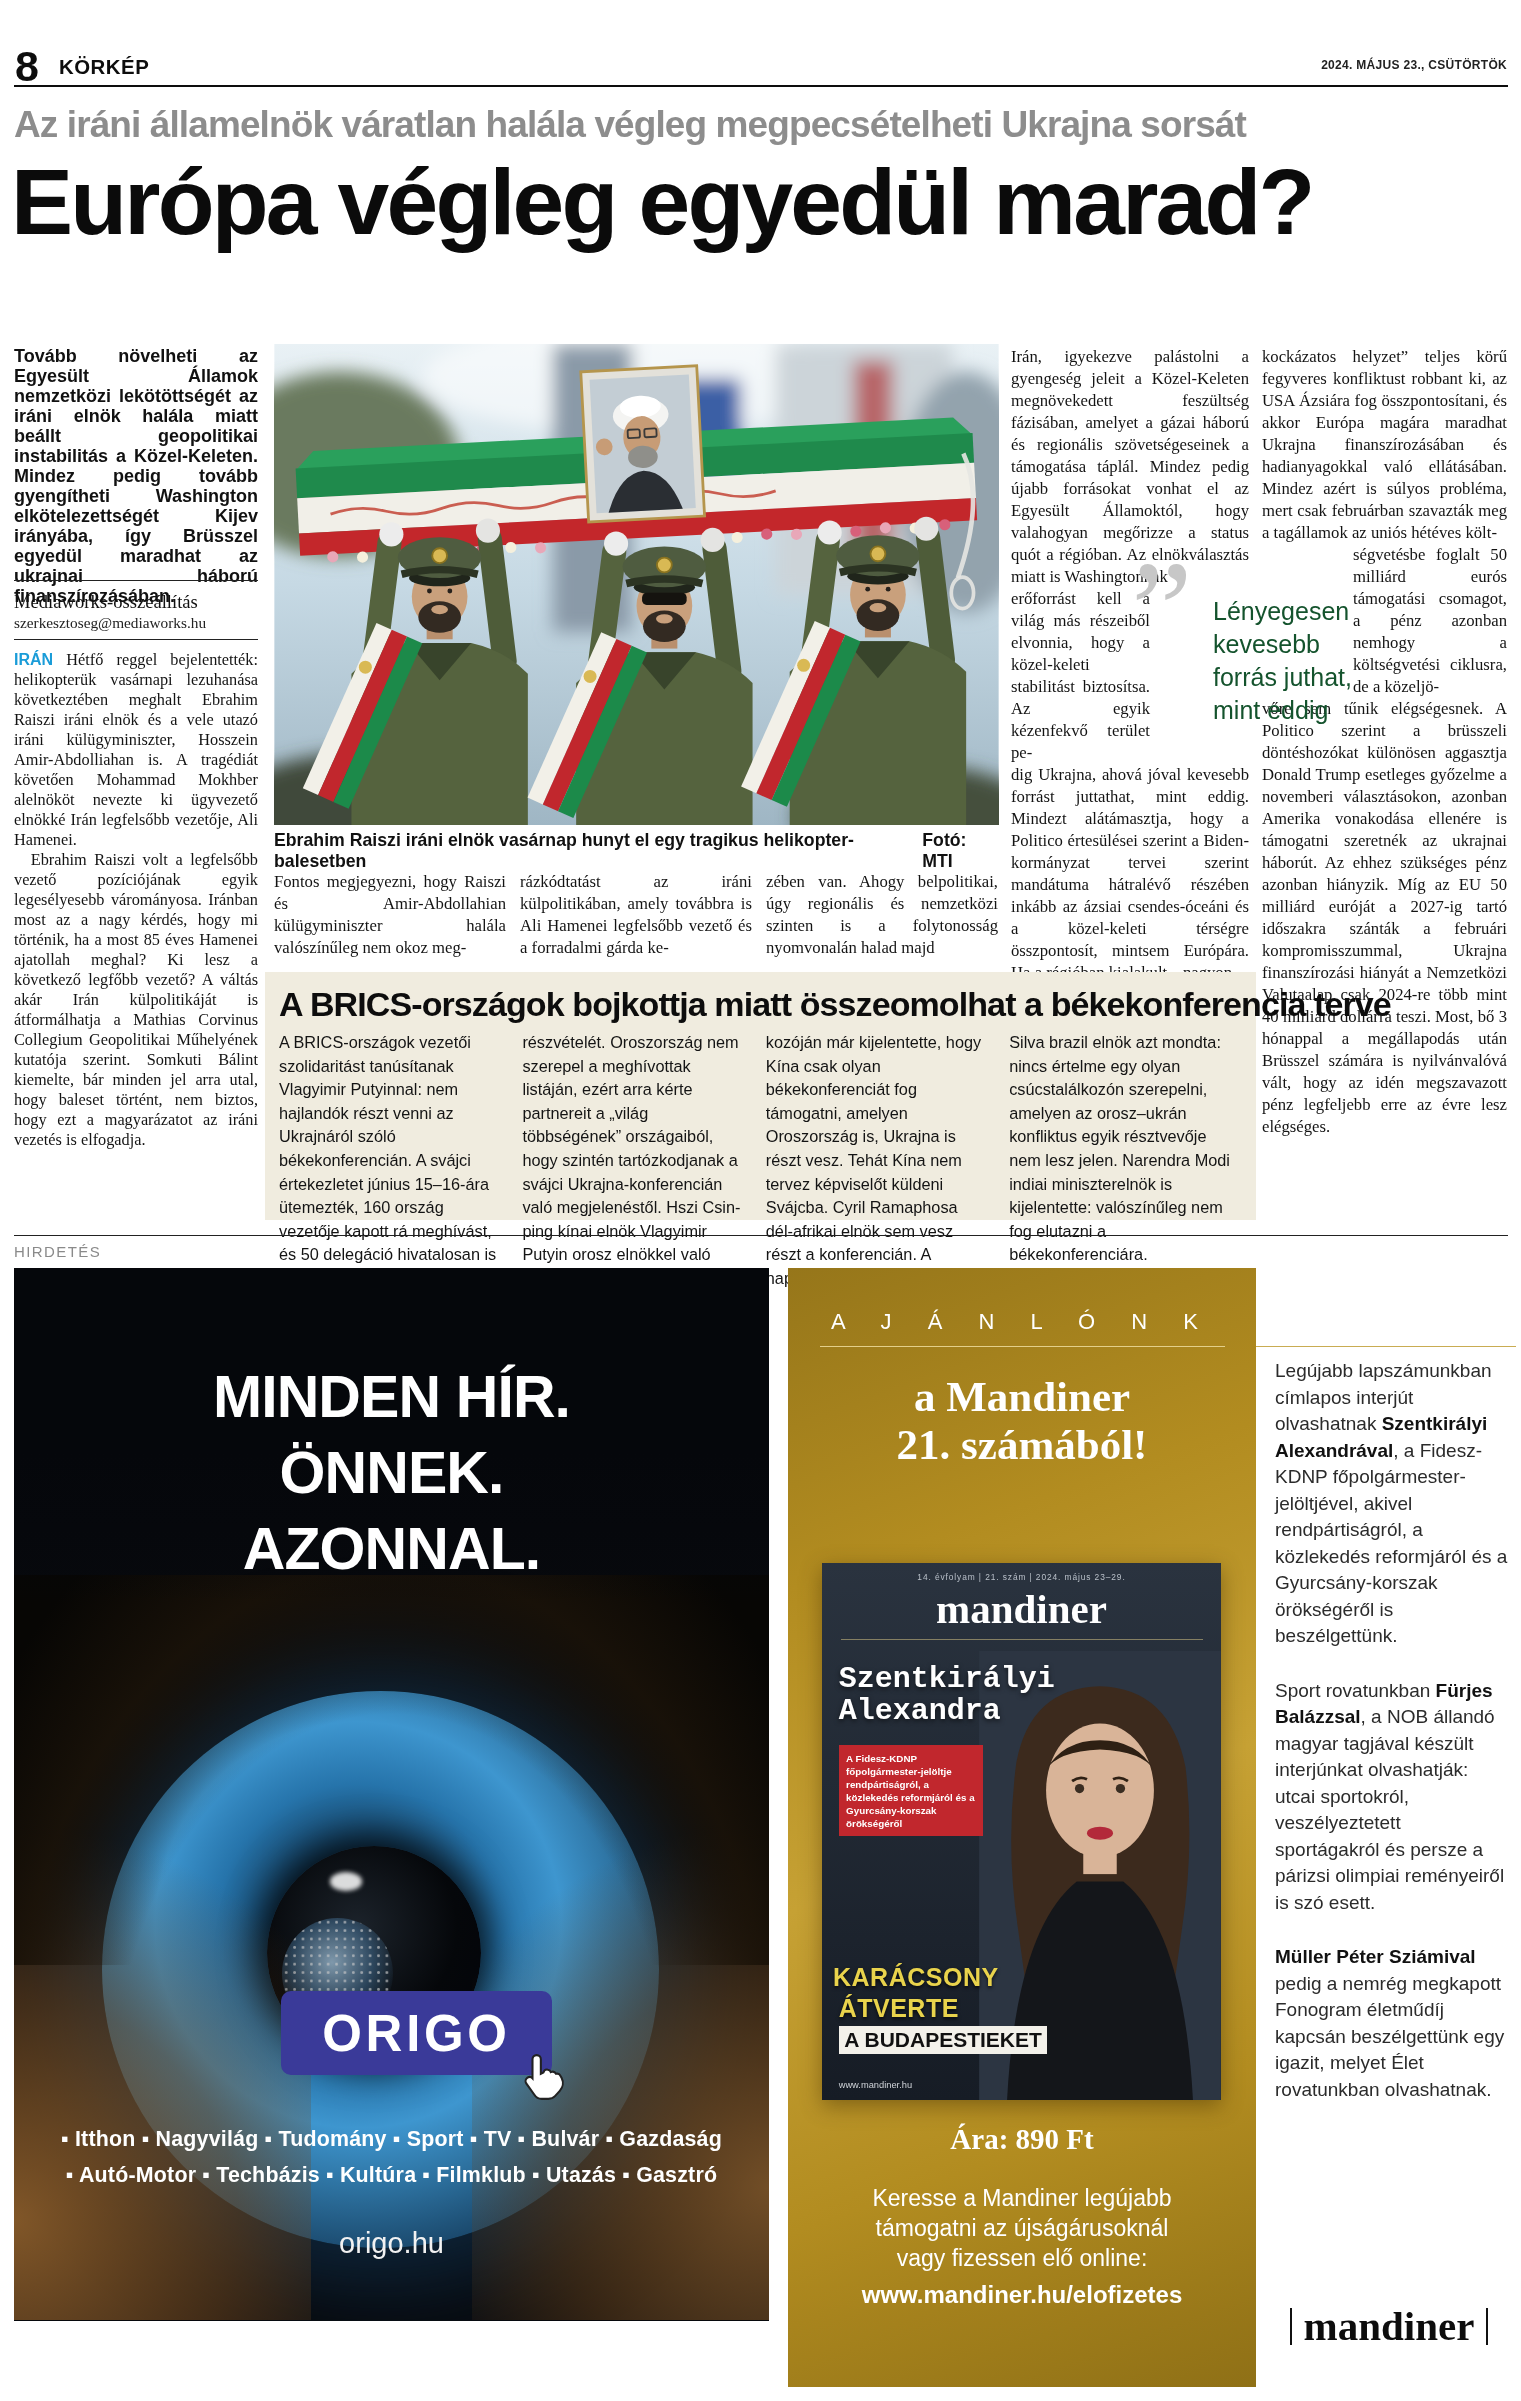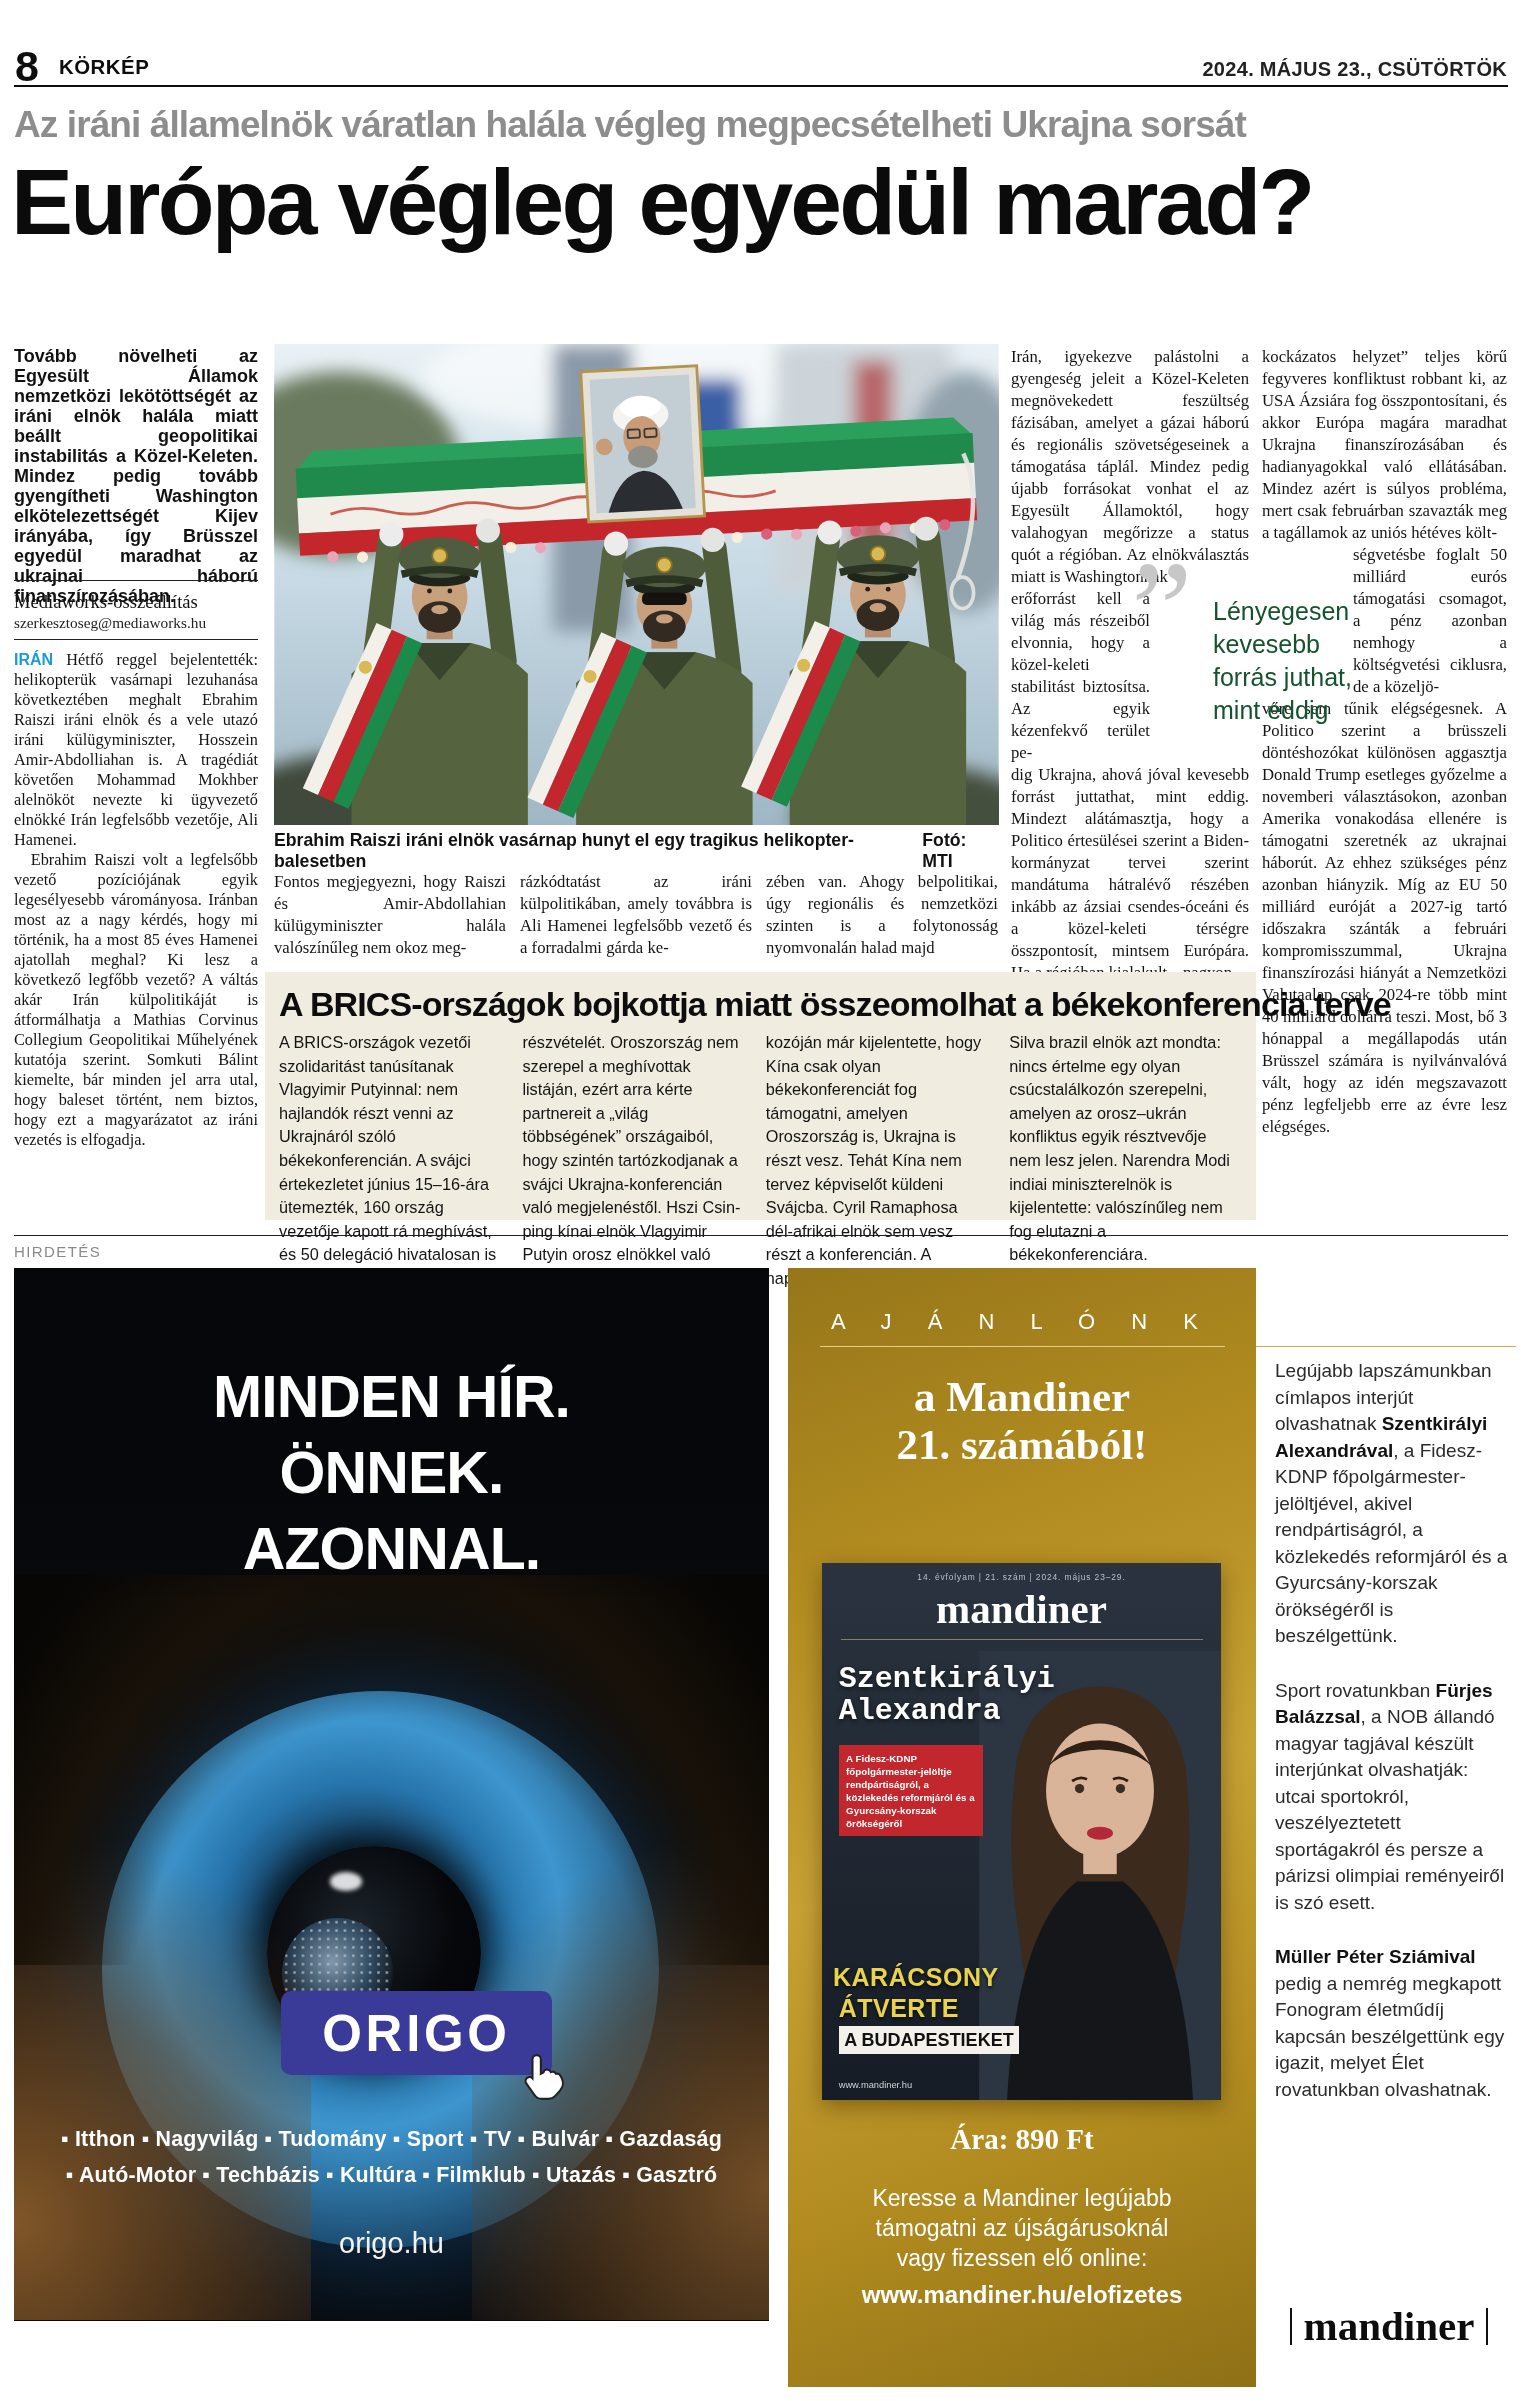--- a/index.html
+++ b/index.html
@@ -2,21 +2,21 @@
 <html lang="hu" style="font-size:15px"><head>
 <meta charset="utf-8">
 <style>
   html,body{margin:0;padding:0;background:#e8e8e8;}
   .page{position:relative;width:1522px;height:2401px;background:#ffffff;
         font-family:"Liberation Sans",sans-serif;overflow:hidden;margin:0 auto;}
   .abs{position:absolute;}
   
   .pagenum{font-size:43px;font-weight:bold;color:#0d0d0d;line-height:1;}
   .section{font-size:20.4px;font-weight:bold;color:#0d0d0d;letter-spacing:0.5px;}
-  .dateline{font-size:20px;font-weight:bold;color:#222;letter-spacing:0.3px;}
+  .dateline{font-size:12px;font-weight:bold;color:#222;letter-spacing:0.3px;}
   .header-rule{border-top:2.8px solid #0d0d0d;}
   
   .kicker{font-size:37px;font-weight:bold;color:#8d8d8d;letter-spacing:-0.9px;white-space:nowrap;}
   .headline{font-size:93px;font-weight:bold;color:#0b0b0b;letter-spacing:-2.8px;line-height:1;white-space:nowrap;}
   
   .lead{font-size:18px;line-height:20px;font-weight:bold;color:#111;text-align:justify;}
   .thinrule{border-top:1.4px solid #222;}
   .byline{font-family:"Liberation Serif",serif;font-size:18.6px;color:#111;}
   .bymail{font-family:"Liberation Serif",serif;font-size:15.3px;color:#222;}
   .serif{font-family:"Liberation Serif",serif;font-size:16.3px;line-height:20px;
@@ -72,21 +72,21 @@
   .cover{background:linear-gradient(180deg,#2a333f 0%,#222a35 40%,#161c25 100%);
          box-shadow:0 5.6px 20.4px rgba(60,40,0,.45);}
   .cover-issue{width:100%;text-align:center;color:#b9c0c9;font-size:8.4px;letter-spacing:0.9px;}
   .cover-masthead{width:100%;text-align:center;color:#fff;font-family:"Liberation Serif",serif;
                   font-weight:bold;font-size:41px;}
   .cover-name{color:#fff;font-family:Liberation Mono, monospace;font-weight:bold;font-size:30px;line-height:32px;
               text-shadow:0 1.9px 5.6px rgba(0,0,0,.6);}
   .cover-redbox{background:#c1272d;color:#fff;font-size:9.8px;line-height:13px;font-weight:bold;padding:6.5px 7.4px;}
   .cover-head-y{color:#e9d34c;font-weight:bold;font-size:25px;line-height:31px;letter-spacing:0.5px;
                 text-shadow:0 1.9px 3.7px rgba(0,0,0,.7);}
-  .cover-head-w{background:#f3f1ea;color:#111;font-weight:bold;font-size:18px;line-height:28px;
+  .cover-head-w{background:#f3f1ea;color:#111;font-weight:bold;font-size:21px;line-height:28px;
                 display:inline-block;padding:0 5.6px;}
   .cover-site{color:#cfd3d8;font-size:9.3px;}
   .price{width:100%;text-align:center;color:#fff;font-family:"Liberation Serif",serif;font-weight:bold;font-size:29px;}
   .cta{width:100%;text-align:center;color:#fff;font-size:23px;line-height:30px;}
   .cta-url{width:100%;text-align:center;color:#fff;font-weight:bold;font-size:24px;}
   .mand-col{font-size:19px;line-height:26.5px;color:#2b2b2b;}
   .mand-col b{color:#111;}
   .mand-col p{margin:0 0 28px 0;}
   .mand-logo{display:flex;align-items:center;justify-content:center;gap:12px;}
   .mand-logo .bar{width:1.9px;height:37px;background:#111;}

